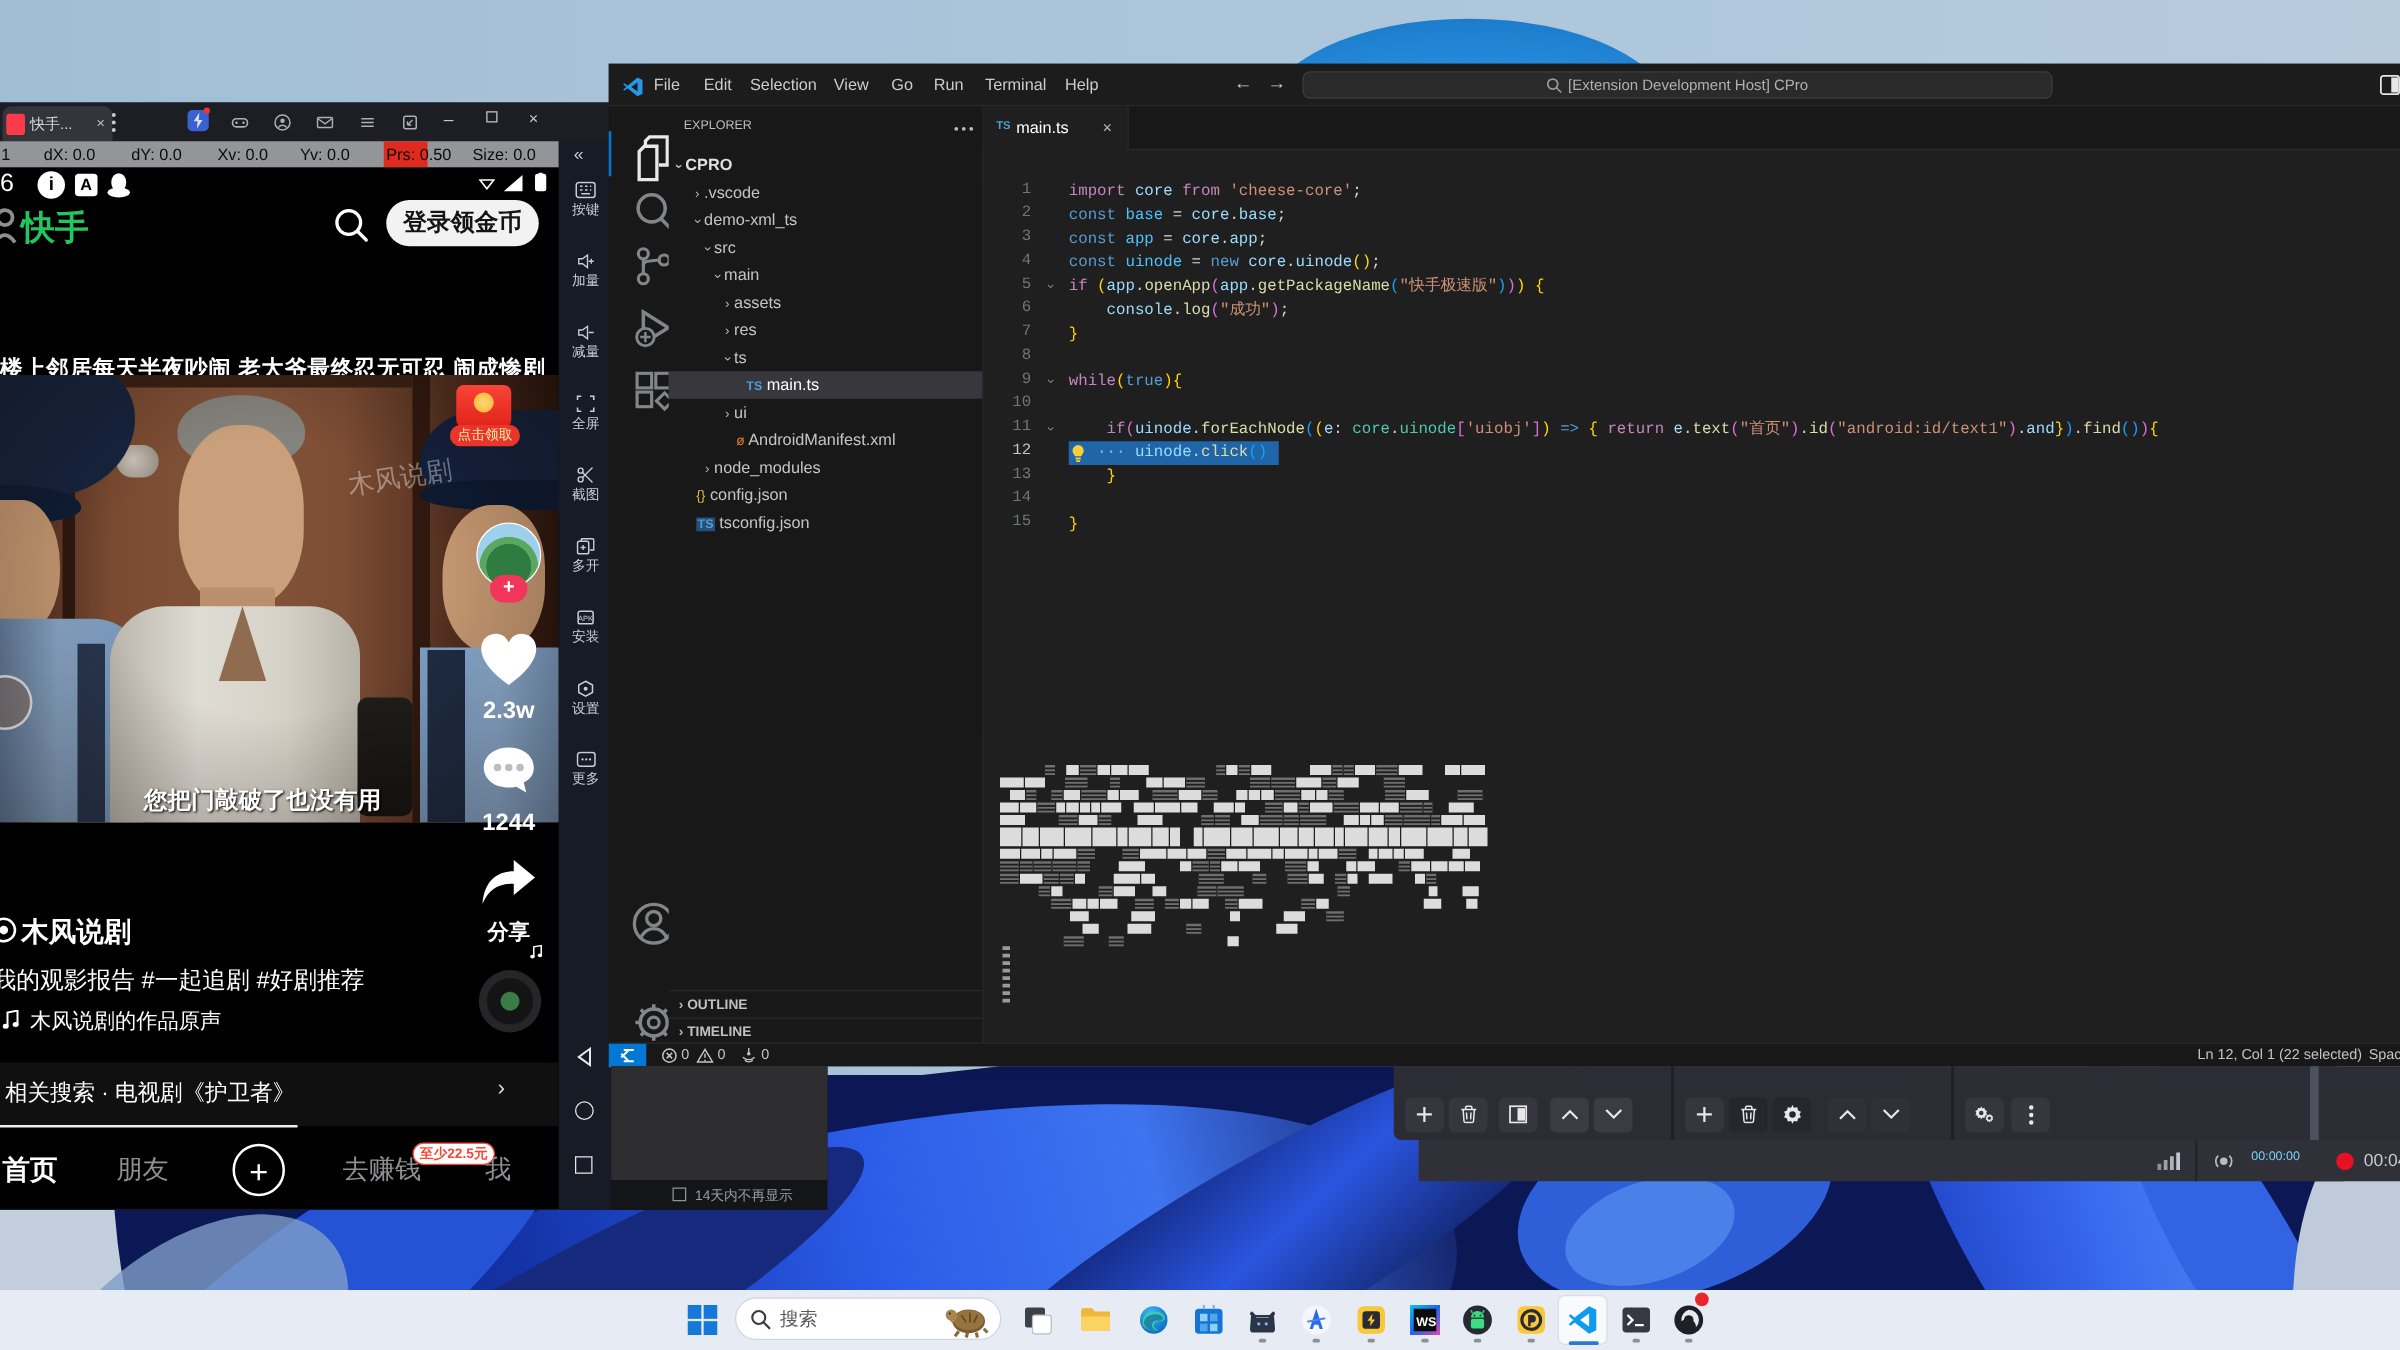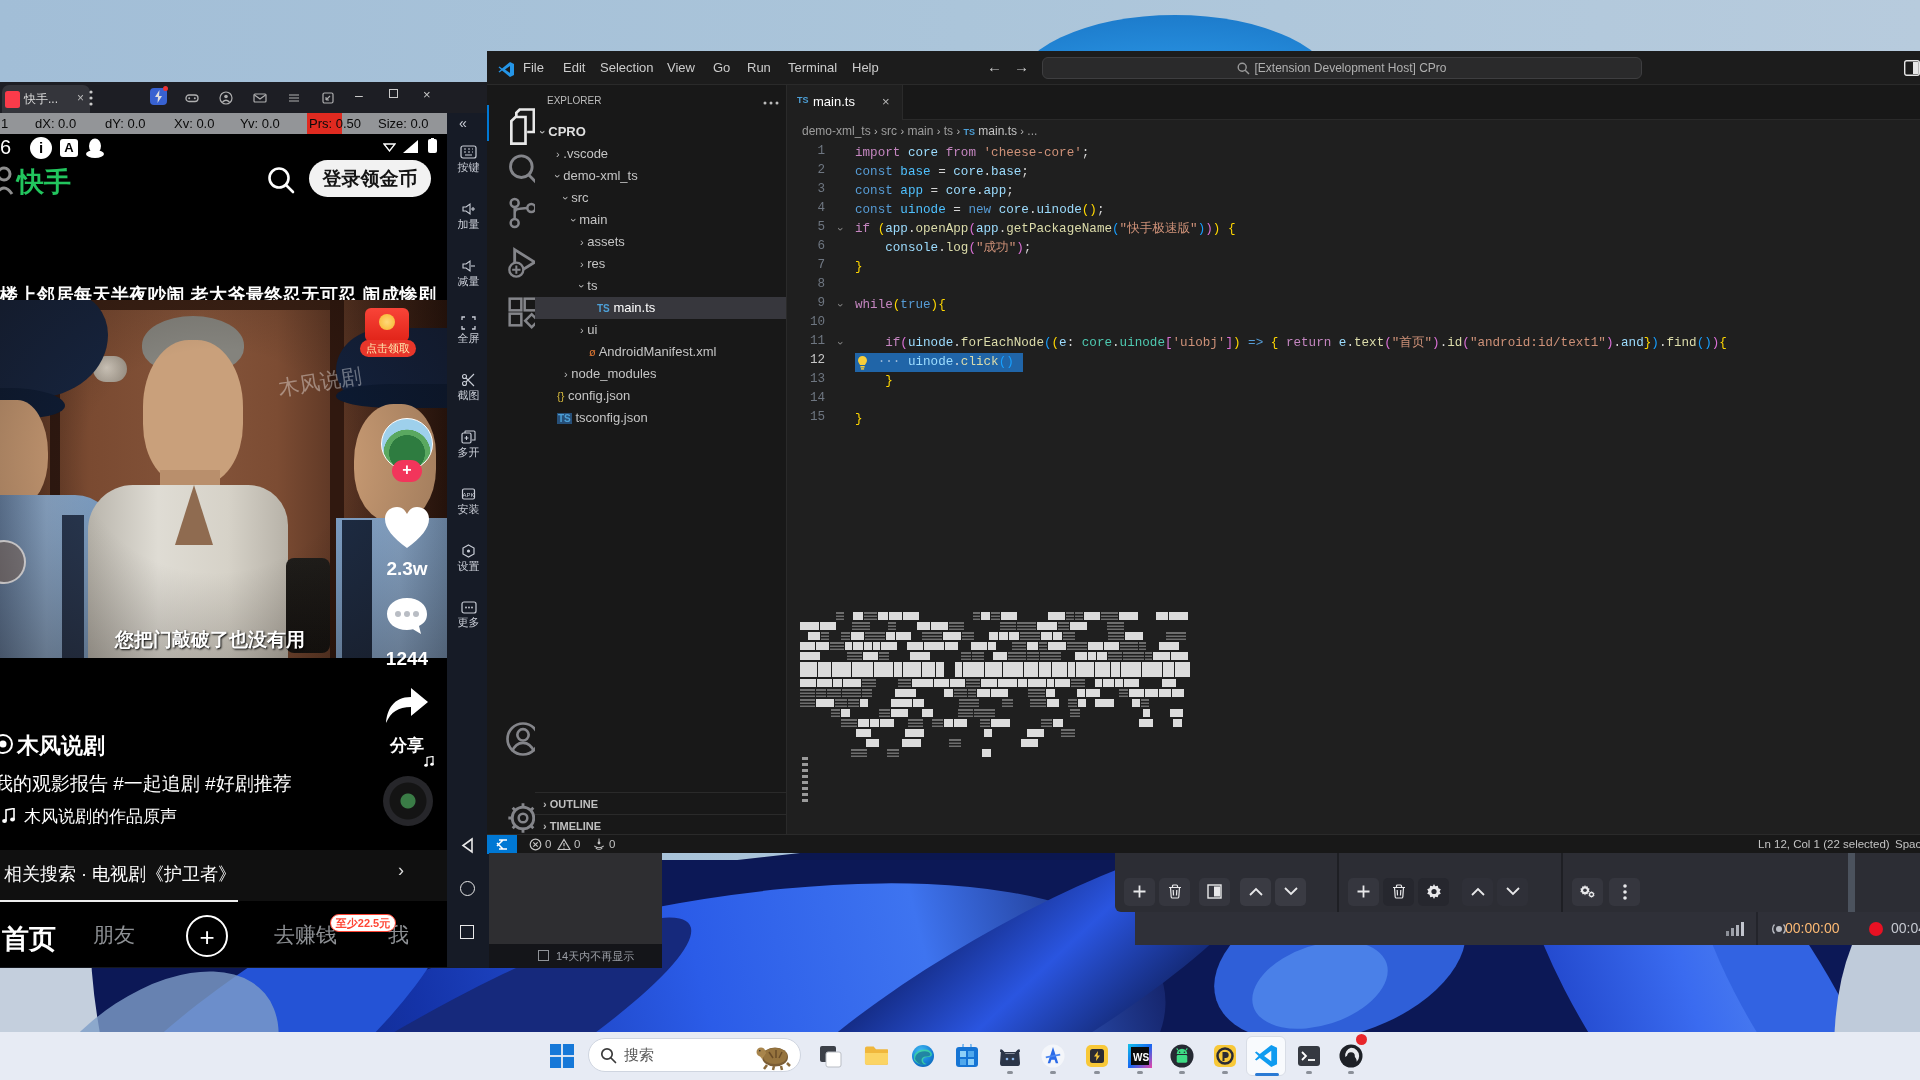--- a/index.html
+++ b/index.html
@@ -265,21 +265,21 @@
         <path d="M4,13 V2 L12,0.5 V11.5" fill="none" stroke="#fff" stroke-width="1.6"></path>
         <ellipse cx="2.5" cy="13" rx="2.4" ry="2" fill="#fff"></ellipse>
         <ellipse cx="10.5" cy="11.5" rx="2.4" ry="2" fill="#fff"></ellipse>
       </svg>
       <span class="bt" style="left:24px;top:671px;font-size:17px">木风说剧的作品原声</span>
     <div class="abs" style="left:0;top:716px;width:447px;height:51px;background:#101010"></div>
     <span class="bt" style="left:4px;top:728px;font-size:18px">相关搜索 · 电视剧《护卫者》</span>
     <span class="bt" style="left:398px;top:726px;font-size:18px;color:#ddd">›</span>
     <div class="abs" style="left:0;top:766px;width:238px;height:2px;background:#eee"></div>
 
-    <span class="bt" style="left:2px;top:787px;font-size:27px;font-weight:bold">首页</span>
+    <span class="bt" style="left:2px;top:787px;font-size:22px;font-weight:bold">首页</span>
     <span class="bt" style="left:93px;top:787px;font-size:21px;color:#8d9094">朋友</span>
     <div class="abs" style="left:186px;top:781px;width:42px;height:42px;border:2.5px solid #fff;border-radius:50%;color:#fff;font-size:26px;text-align:center;line-height:40px">+</div>
     <span class="bt" style="left:274px;top:787px;font-size:21px;color:#8d9094">去赚钱</span>
     <span class="bt" style="left:388px;top:787px;font-size:21px;color:#8d9094">我</span>
     <div class="abs" style="left:330px;top:780px;width:66px;height:18px;background:#fff;border:1px solid #f43;border-radius:9px;color:#f43;font-size:11px;font-weight:bold;text-align:center;line-height:16px">至少22.5元</div>
   </div>
   <div id="psidebar">
     <span style="position:absolute;left:12px;top:2px;color:#c9cdd6;font-size:14px">«</span>
     <div class="sideitem" style="top:32px"><svg width="17" height="14" viewBox="0 0 17 14">
           <rect x="1" y="1" width="15" height="12" rx="2" fill="none" stroke="#c9cdd6" stroke-width="1.2"></rect>
@@ -415,21 +415,20 @@
     <div class="trow" style="top:707px;border-top:1px solid #2a2a2a;font-weight:bold;font-size:11px;color:#c0c0c0"><span style="margin-left:8px" class="chev">›</span> OUTLINE</div>
     <div class="trow" style="top:729px;border-top:1px solid #2a2a2a;font-weight:bold;font-size:11px;color:#c0c0c0"><span style="margin-left:8px" class="chev">›</span> TIMELINE</div>
   </div>
   <div id="tabbar">
       <div id="tab1">
         <span style="position:absolute;left:10px;top:10px;color:#4d9fd6;font-size:9px;font-weight:bold">TS</span> 
         <span style="position:absolute;left:26px;top:9px">main.ts</span>
         <span style="position:absolute;left:95px;top:9px;color:#b9b9b9">×</span>
       </div>
     </div>
-  <div id="crumbs"><span style="margin-left:15px">demo-xml_ts</span> <span class="chev">›</span> src <span class="chev">›</span> main <span class="chev">›</span> ts <span class="chev">›</span> <span style="color:#4d9fd6;font-size:9px;font-weight:bold">TS</span> <span style="color:#c5c5c5">main.ts</span> <span class="chev">›</span> ...</div>
   <div id="editor">
     <div class="ln" style="left:8px;top:2px">1</div>
       <div class="ln" style="left:8px;top:21px">2</div>
       <div class="ln" style="left:8px;top:40px">3</div>
       <div class="ln" style="left:8px;top:59px">4</div>
       <div class="ln" style="left:8px;top:78px">5</div>
       <div class="ln" style="left:8px;top:97px">6</div>
       <div class="ln" style="left:8px;top:116px">7</div>
       <div class="ln" style="left:8px;top:135px">8</div>
       <div class="ln" style="left:8px;top:154px">9</div>
@@ -549,21 +548,21 @@
         <rect x="1" y="10" width="3" height="5" fill="#8d9099"></rect>
         <rect x="6" y="7" width="3" height="8" fill="#9da0a9"></rect>
         <rect x="11" y="4" width="3" height="11" fill="#aeb1ba"></rect>
         <rect x="16" y="1" width="3" height="14" fill="#c3c6cf"></rect>
       </svg>
     <div style="position:absolute;left:621px;top:0;width:2px;height:33px;background:#23242b"></div>
     <svg style="position:absolute;left:635px;top:8px" width="18" height="18" viewBox="0 0 18 18">
         <circle cx="9" cy="9" r="3" fill="#b9bcc4"></circle>
         <path d="M4.5,4.5 a6.4,6.4 0 0 0 0,9 M13.5,4.5 a6.4,6.4 0 0 1 0,9" fill="none" stroke="#b9bcc4" stroke-width="1.4"></path>
       </svg>
-    <span style="position:absolute;left:650px;top:8px;font-size:14px;color:#fdba74">00:00:00</span>
+    <span style="position:absolute;left:666px;top:8px;font-size:10px;color:#7dd3fc">00:00:00</span>
     <circle style="position:absolute;left:734px;top:10px;width:14px;height:14px;background:#e81123;border-radius:50%"></circle>
     <span style="position:absolute;left:756px;top:8px;font-size:14px;color:#c6c9d1">00:04</span>
   </div>
 </div>
 <div id="taskbar">
   <svg class="tk" style="left:550px" width="26" height="26" viewBox="0 0 26 26">
       <rect x="0" y="0" width="12" height="12" fill="#1678d8"></rect>
       <rect x="14" y="0" width="12" height="12" fill="#1678d8"></rect>
       <rect x="0" y="14" width="12" height="12" fill="#1678d8"></rect>
       <rect x="14" y="14" width="12" height="12" fill="#1678d8"></rect>

